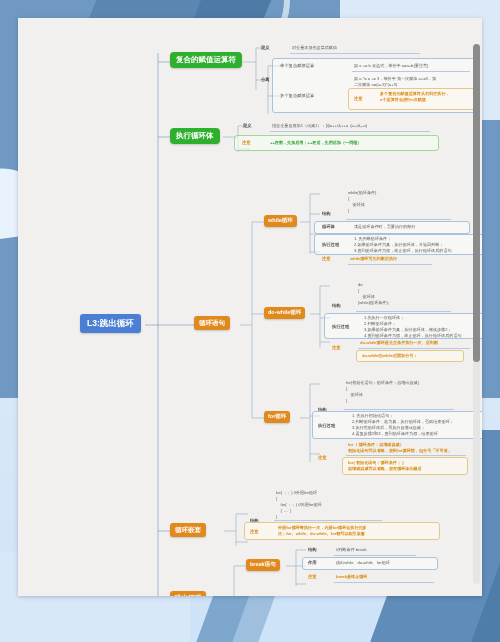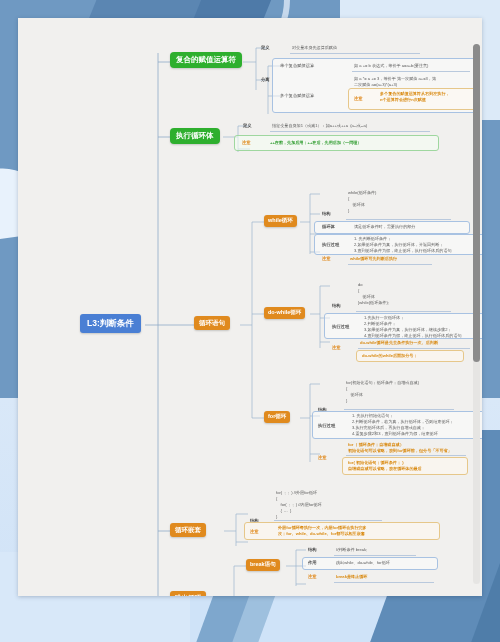--- a/index.html
+++ b/index.html
@@ -260,21 +260,21 @@
 
             <path d="M206 581 L216 581 M216 548 L216 614 M216 548 L228 548 M216 614 L228 614"></path>
 
             <path d="M268 548 L278 548 M278 532 L278 568 M278 532 L288 532 M278 548 L288 548 M278 566 L288 566"></path>
 
             <path d="M278 614 L288 614 M288 598 L288 626 M288 598 L298 598 M288 624 L298 624"></path>
           </g>
         </svg>
 
         <div class="node node-root" style="left:62px; top:296px;">
-          <span>L3:判断条件</span>
+          <span>L3:跳出循环</span>
         </div>
 
         <div class="node node-green" style="left:152px; top:34px;">
           <span>复合的赋值运算符</span>
         </div>
 
         <div class="leaf-label b" style="left:243px; top:27px;">定义</div>
         <div class="leaf-text" style="left:274px; top:27px;">对变量本身先运算后赋值</div>
         <div class="hline" style="left:272px; top:35px; width:130px;"></div>
 

